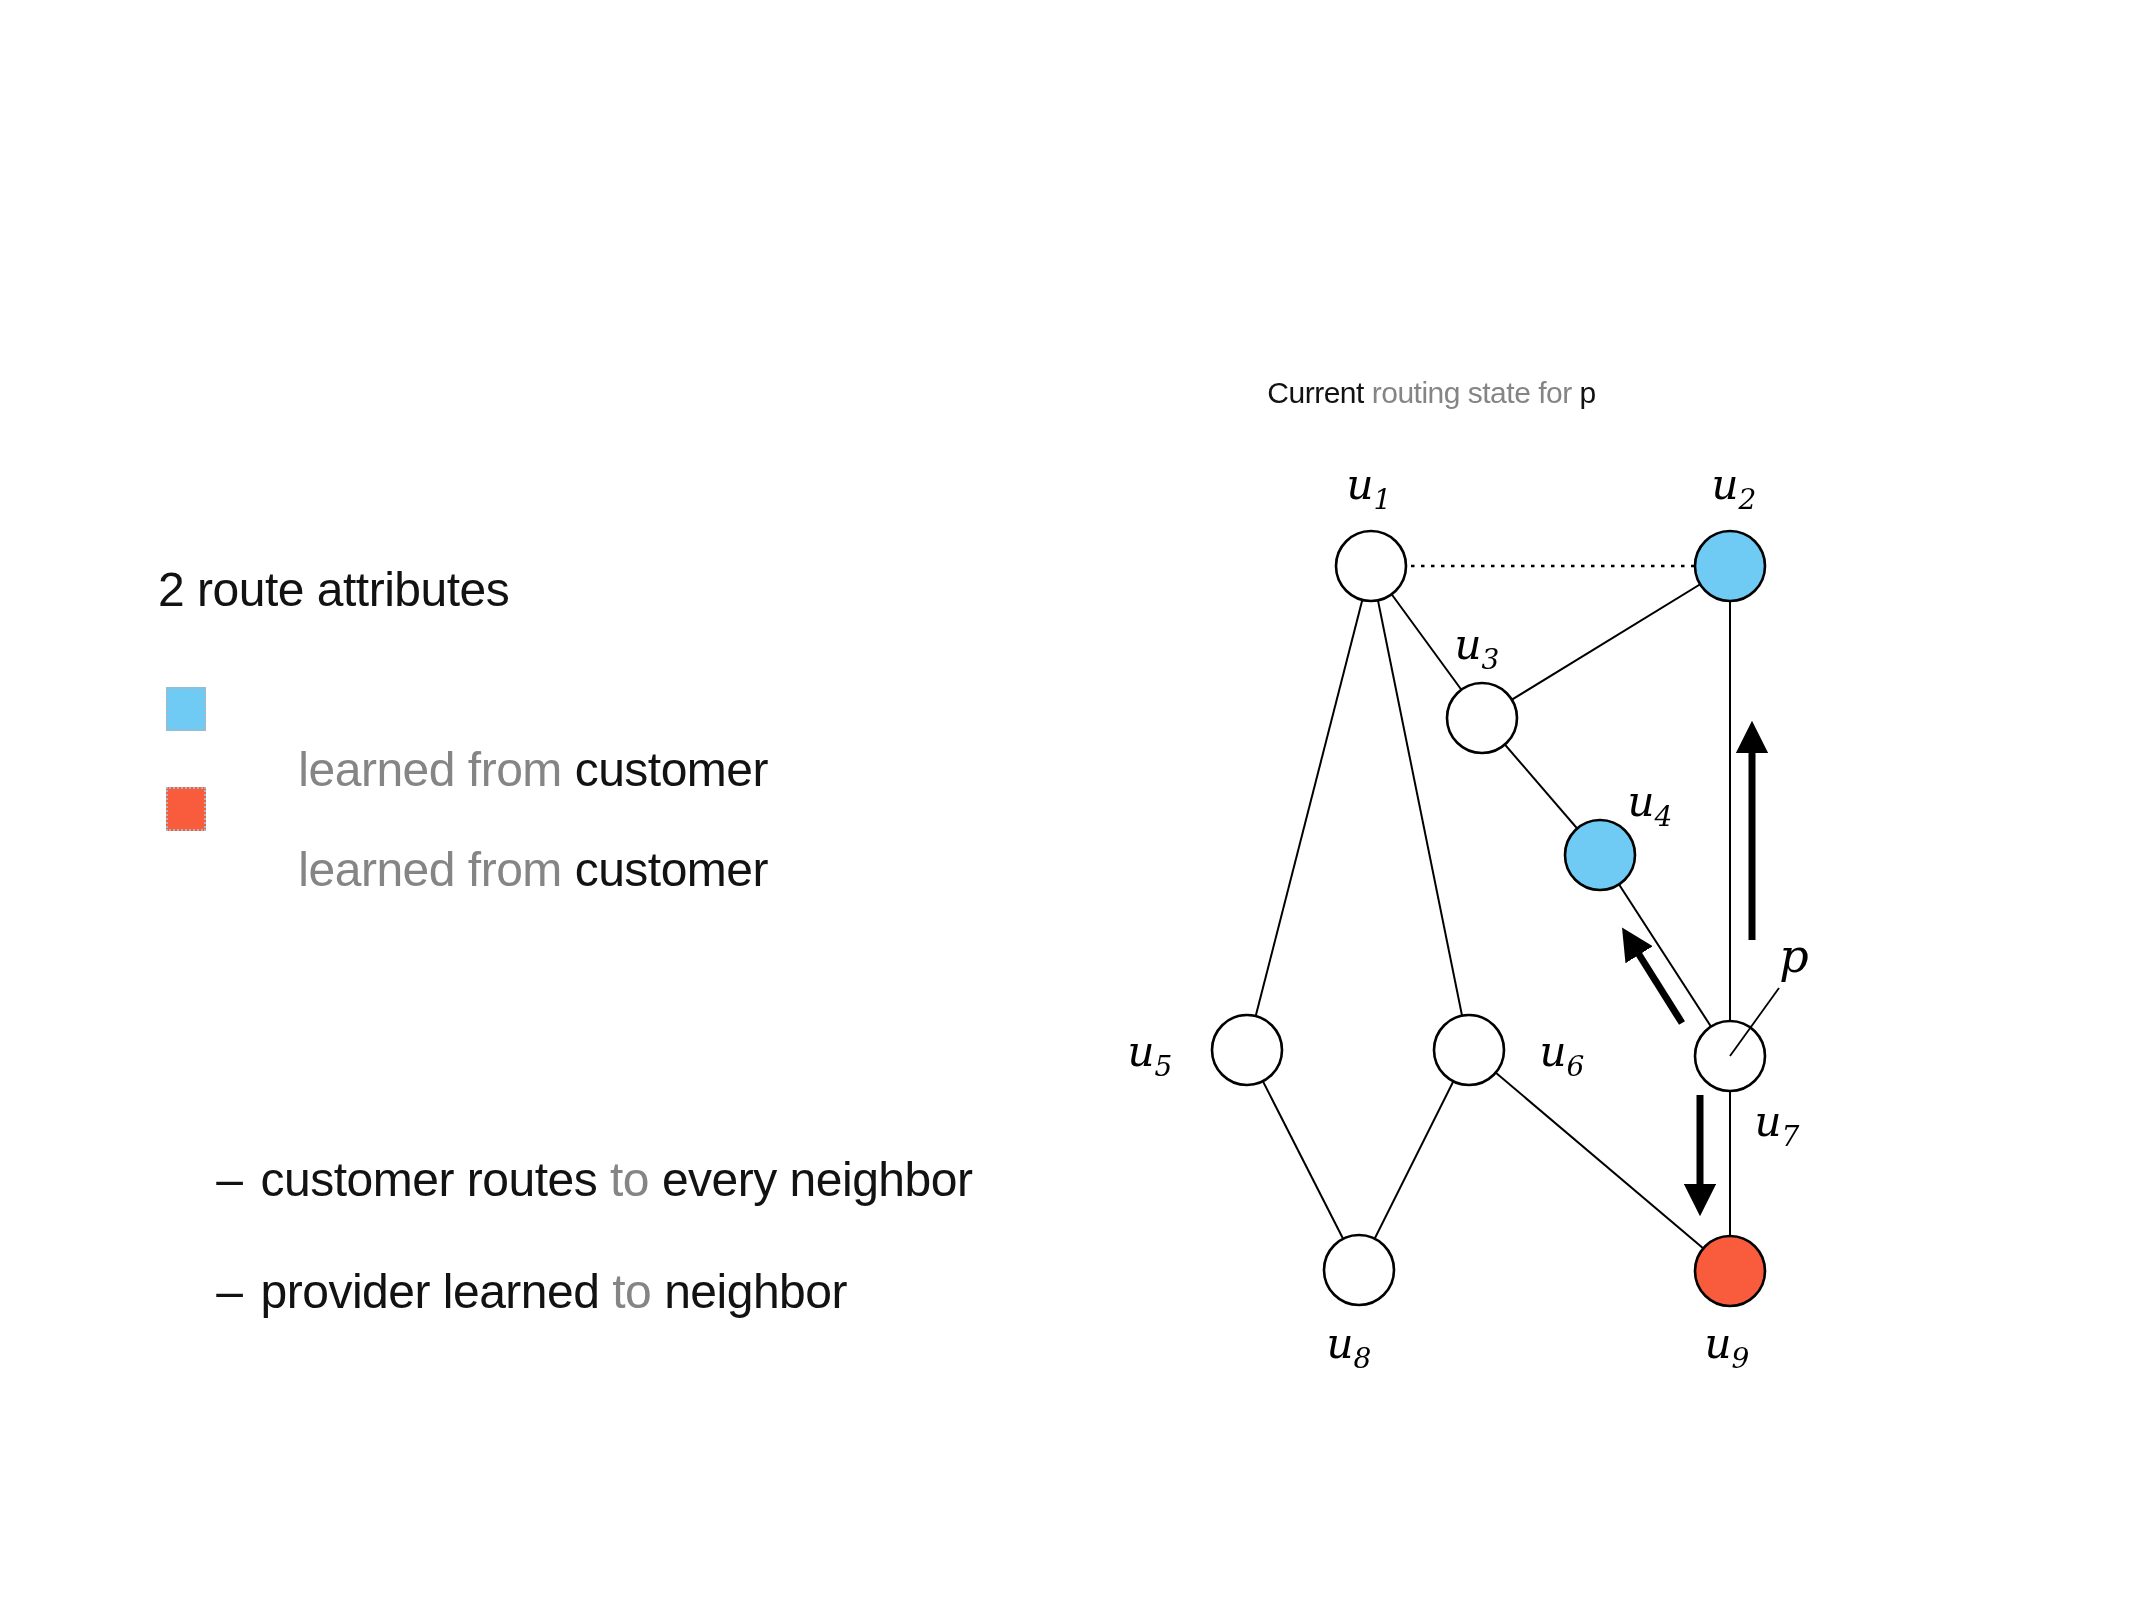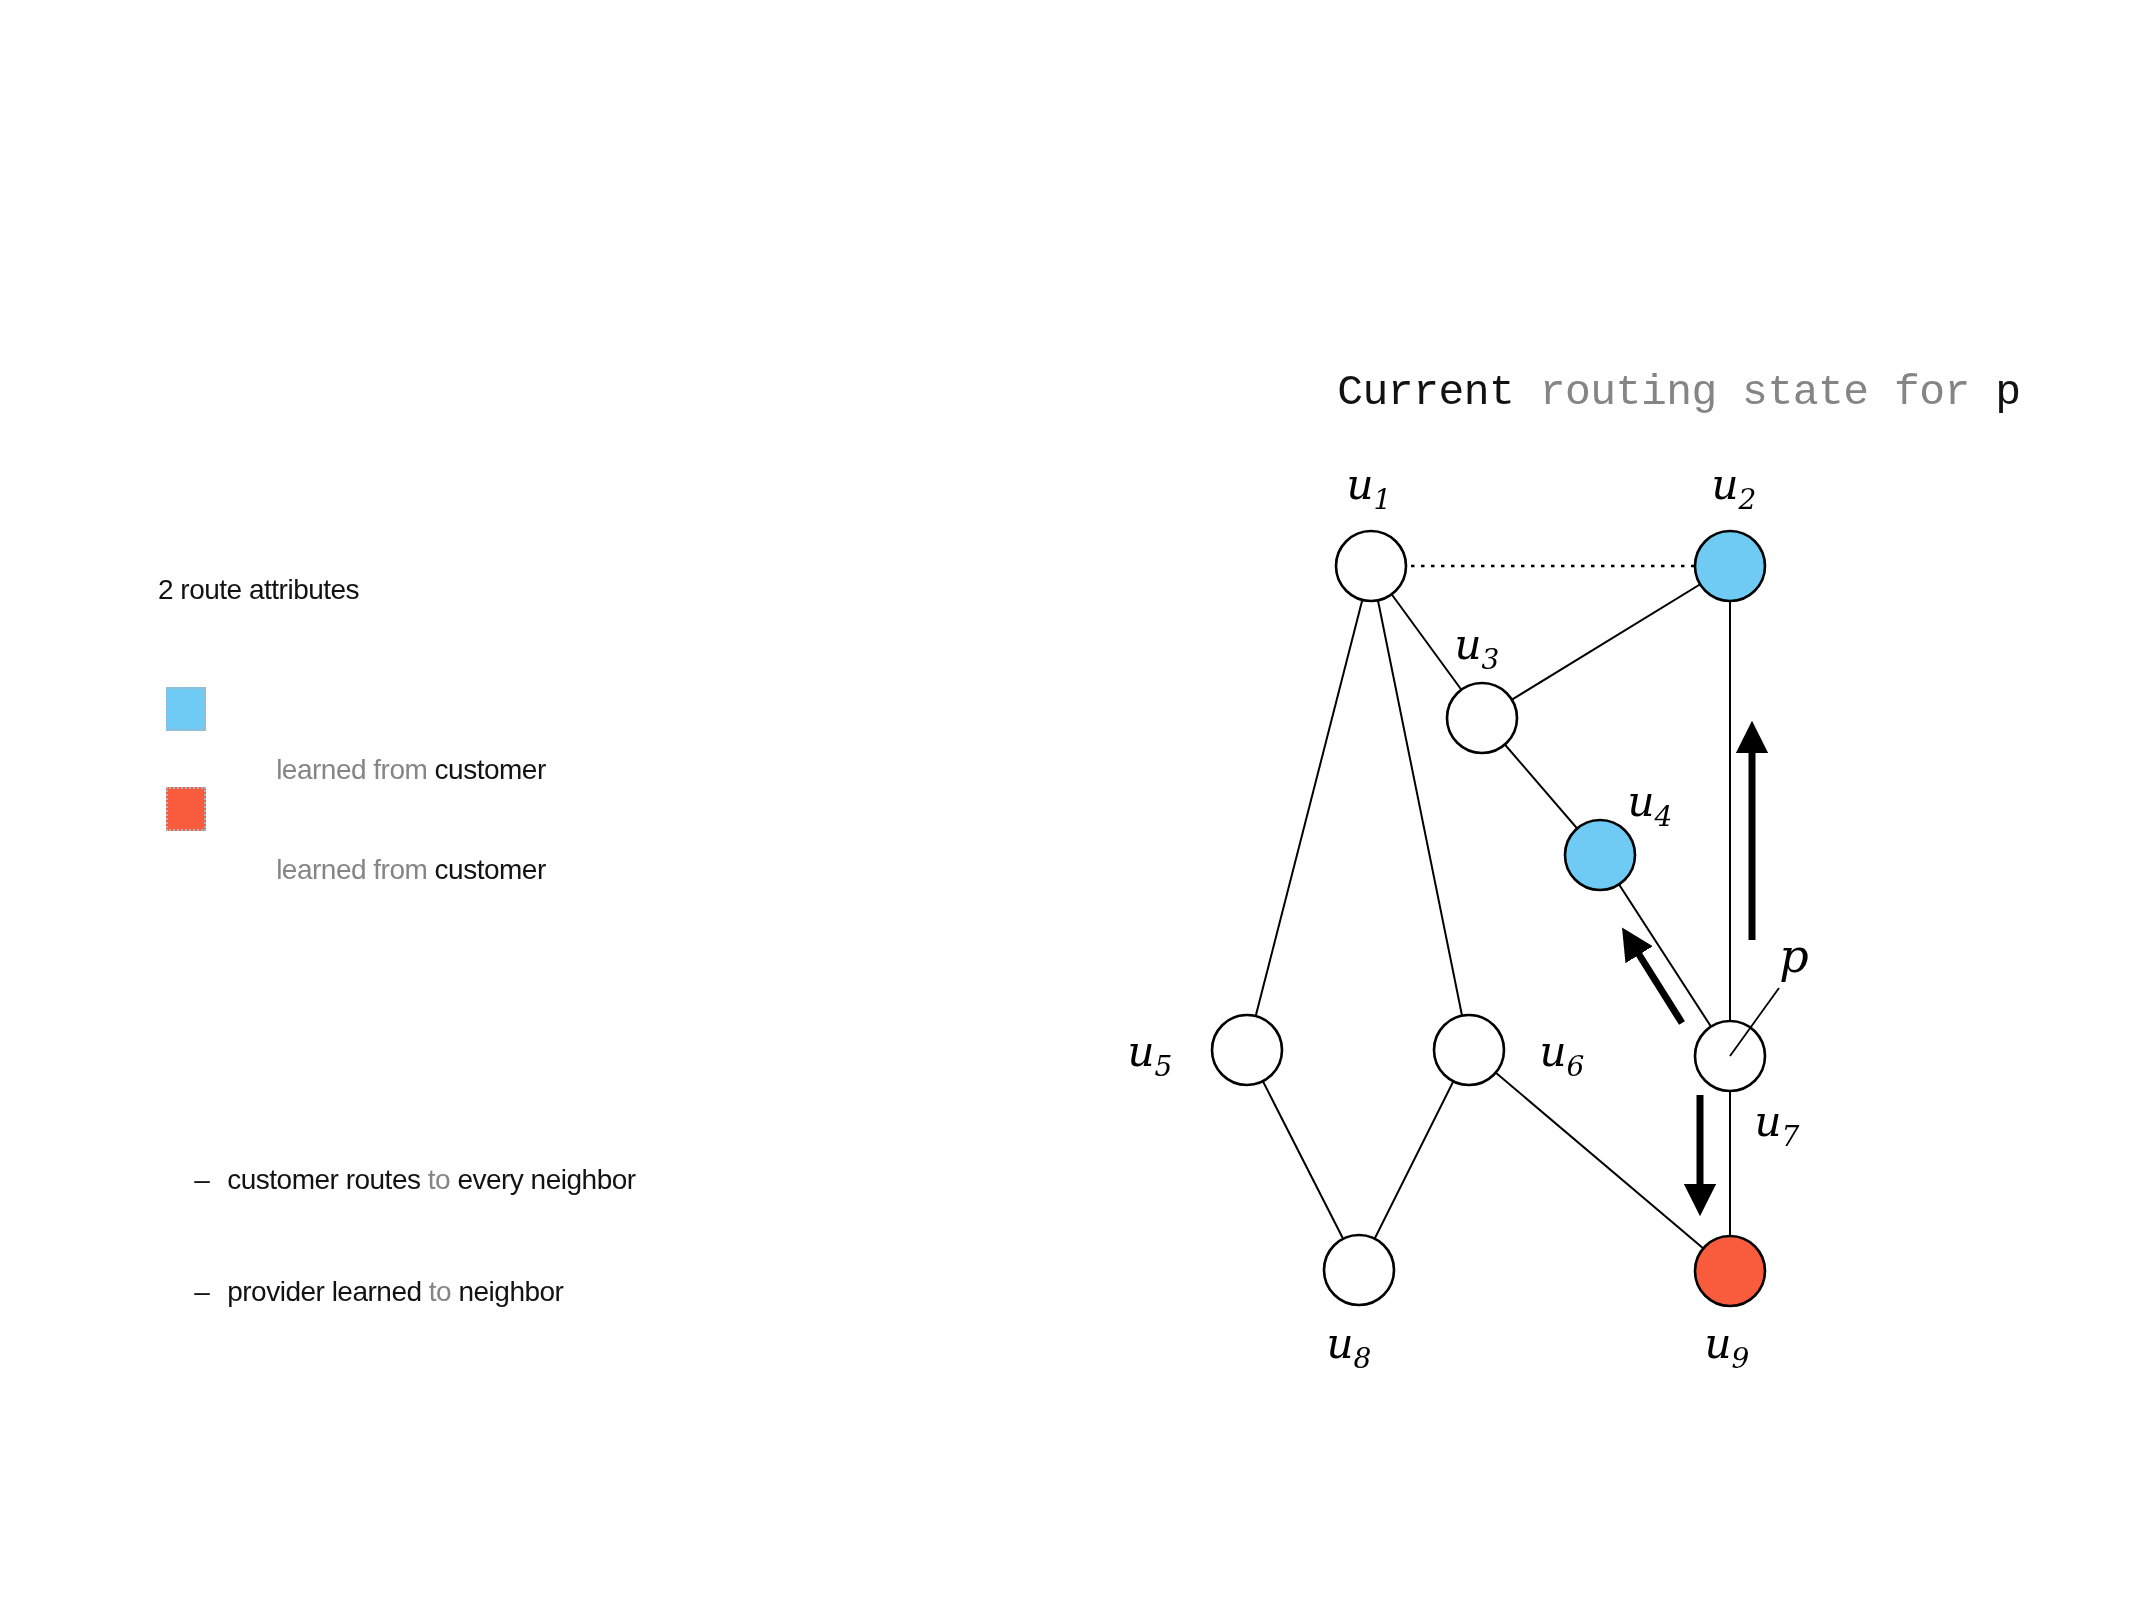--- a/index.html
+++ b/index.html
@@ -4,24 +4,24 @@
 <style>
   :root{
     --blue:#6FCBF4; --red:#F95B3D; --gray:#858585; --black:#121212;
   }
   html,body{margin:0;padding:0;background:#ffffff;}
   .slide{
     position:relative; width:2134px; height:1600px; background:#ffffff;
     overflow:hidden; font-family:"Liberation Sans", sans-serif;
   }
   .line{
-    position:absolute; white-space:pre; line-height:60px; font-size:28px;
+    position:absolute; white-space:pre; line-height:60px; font-size:48px;
     color:var(--black); letter-spacing:-0.5px;
   }
-  .title-line{ font-size:43px;font-family:Liberation Mono, monospace; }
+  .title-line{ font-size:30px; }
   .gray{ color:var(--gray); }
   .black{ color:var(--black); }
   .swatch{
     position:absolute; width:40px; height:44px; border:2px dotted #a9b6bd;
     box-sizing:border-box;
   }
   .swatch-blue{ background:var(--blue); }
   .swatch-red{ background:var(--red); }
   .dash{ display:inline-block; margin-right:18px; }
   #graph-svg{ position:absolute; left:1040px; top:420px; }

